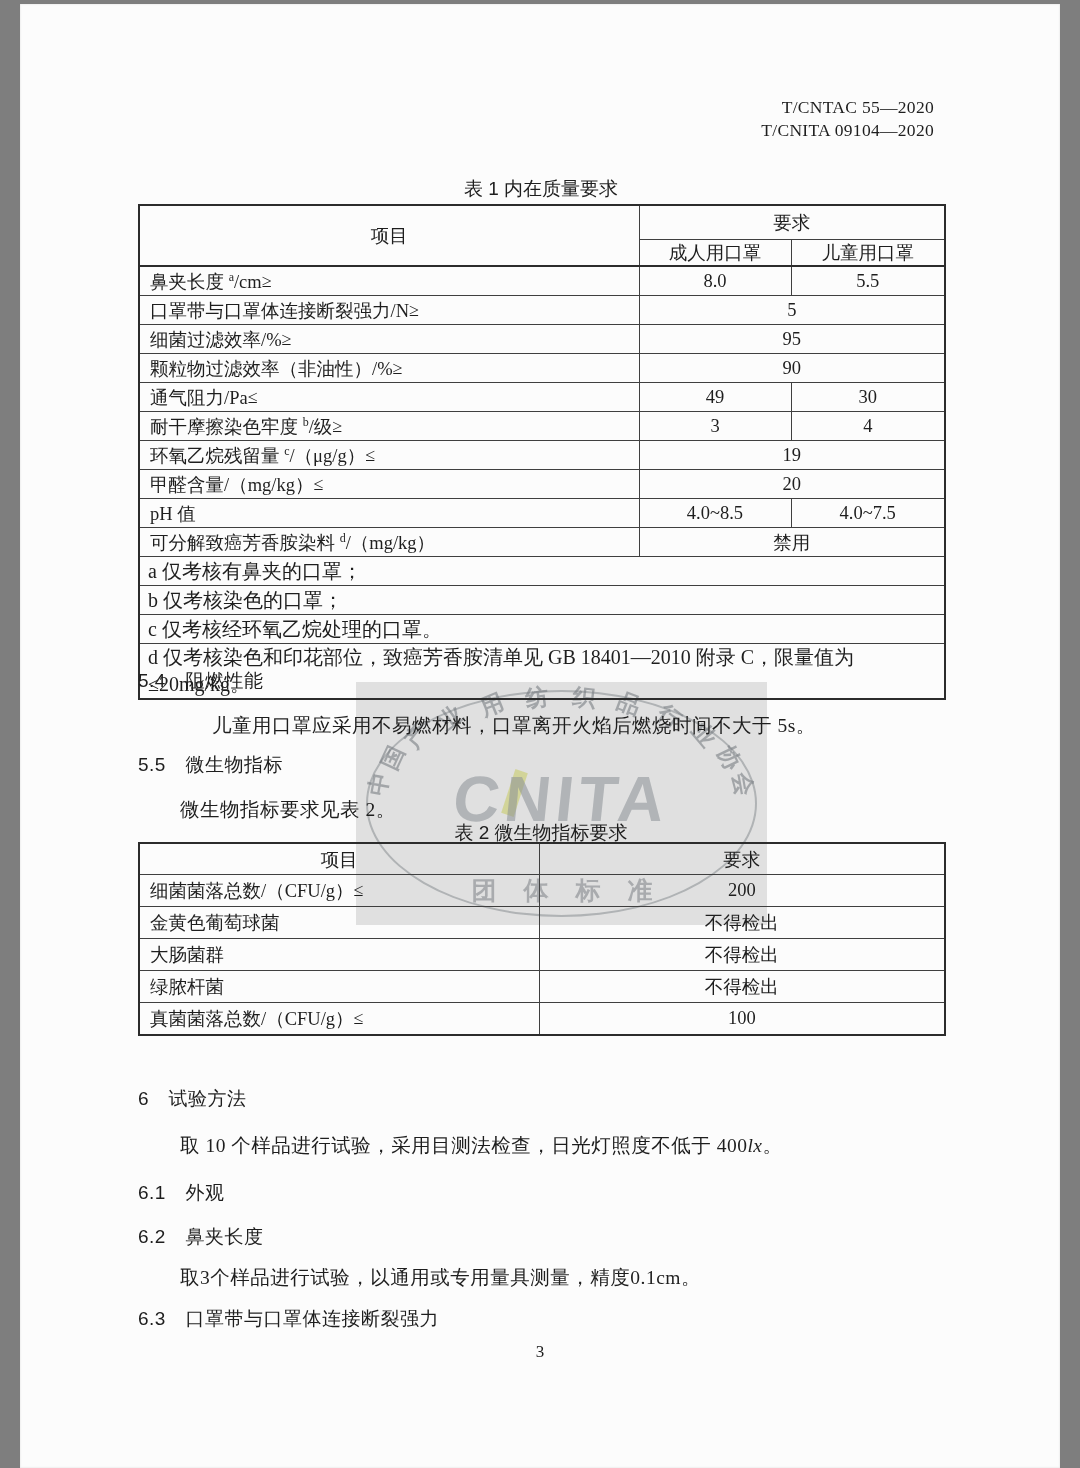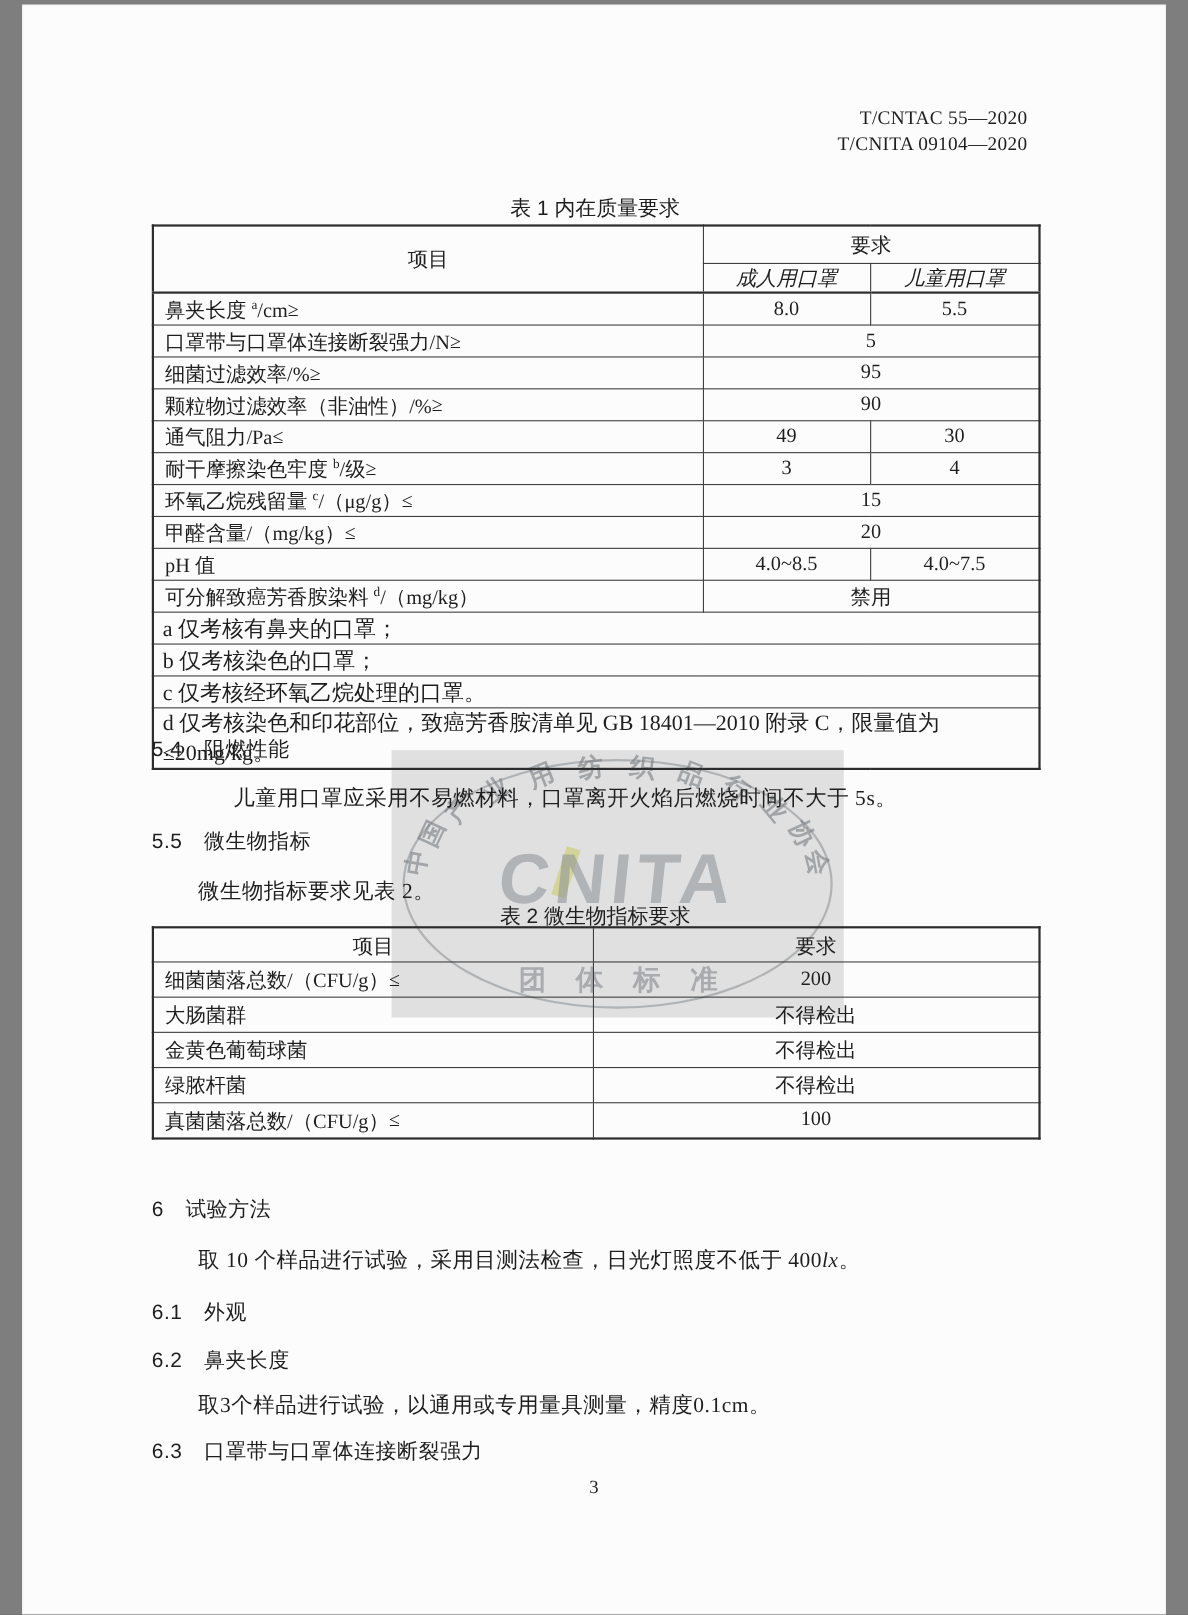--- a/index.html
+++ b/index.html
@@ -15,21 +15,21 @@
   
   .ttl{font-family:"Liberation Sans", sans-serif;font-weight:normal;font-size:19px;white-space:pre;}
   .tbl-title{left:138px;width:806px;text-align:center;}
   .heading{left:138px;letter-spacing:0.5px;}
   .para{left:180px;font-size:19.5px;letter-spacing:0.5px;white-space:pre;}
 
   
   table.std{border-collapse:collapse;table-layout:fixed;width:806px;background:transparent;border-radius:18px;}
   table.std td{border:1px solid #3f3f3f;font-size:18.5px;padding:0;vertical-align:middle;}
   table.std{border:2px solid #2c2c2c;}
-  .hsep td{border-bottom:2px solid #2c2c2c !important;font-style:italic;}
+  .hsep td{border-bottom:2px solid #2c2c2c !important;}
   td.hsep2{border-bottom:2px solid #2c2c2c !important;}
   .c-item{padding:0 12px 0 10px !important;}
   .item-flex{display:flex;justify-content:flex-start;align-items:center;width:100%;}
   .c-val{text-align:center;}
   sup{font-size:12px;line-height:0;}
   .t1 tr.hr1 td{height:33px;text-align:center;}
   .t1 tr.hr2 td{height:25px;text-align:center;}
   .t1 tr.dr td{height:28px;}
   .t1 tr.fr td{height:28px;font-size:20px;padding:0 10px 0 8px;}
   .t2 tr.hr td{height:30px;text-align:center;}
@@ -153,21 +153,21 @@
       <td class="c-val">3</td>
       <td class="c-val">4</td>
     </tr>
     <tr class="dr">
       <td class="c-item">
             <span class="item-flex">
               <span><span>环氧乙烷残留量 </span><sup>c</sup><span>/（μg/g）</span></span>
               <span class="sym">≤</span>
             </span>
           </td>
-      <td class="c-val" colspan="2">15</td>
+      <td class="c-val" colspan="2">19</td>
     </tr>
     <tr class="dr">
       <td class="c-item">
             <span class="item-flex">
               <span>甲醛含量/（mg/kg）</span>
               <span class="sym">≤</span>
             </span>
           </td>
       <td class="c-val" colspan="2">20</td>
     </tr>
@@ -226,30 +226,30 @@
             <span class="item-flex">
               <span>细菌菌落总数/（CFU/g）</span>
               <span class="sym">≤</span>
             </span>
           </td>
       <td class="c-val">200</td>
     </tr>
     <tr class="dr">
       <td class="c-item">
             <span class="item-flex">
+              <span>金黄色葡萄球菌</span>
+              <span class="sym"></span>
+            </span>
+          </td>
+      <td class="c-val">不得检出</td>
+    </tr>
+    <tr class="dr">
+      <td class="c-item">
+            <span class="item-flex">
               <span>大肠菌群</span>
-              <span class="sym"></span>
-            </span>
-          </td>
-      <td class="c-val">不得检出</td>
-    </tr>
-    <tr class="dr">
-      <td class="c-item">
-            <span class="item-flex">
-              <span>金黄色葡萄球菌</span>
               <span class="sym"></span>
             </span>
           </td>
       <td class="c-val">不得检出</td>
     </tr>
     <tr class="dr">
       <td class="c-item">
             <span class="item-flex">
               <span>绿脓杆菌</span>
               <span class="sym"></span>

